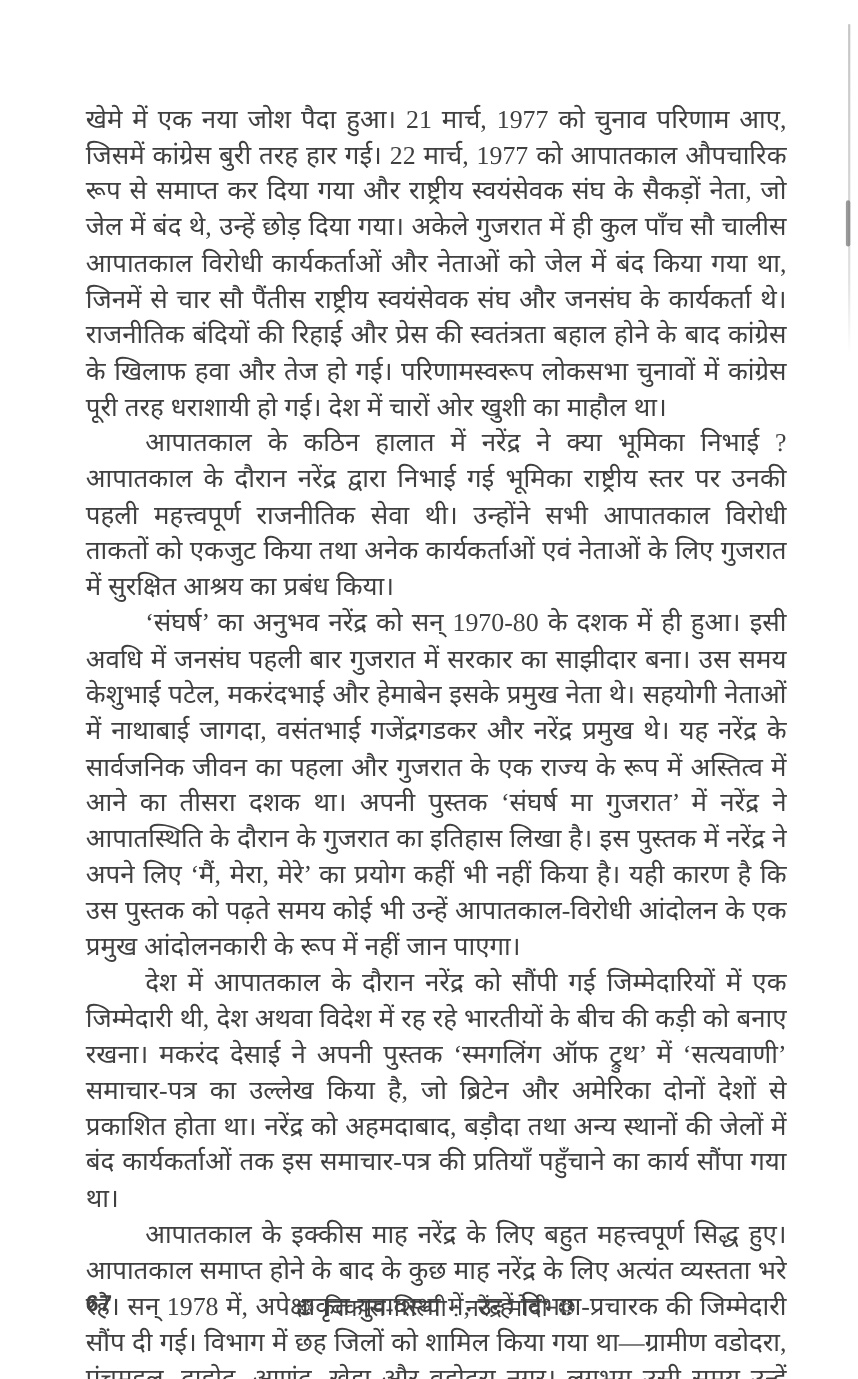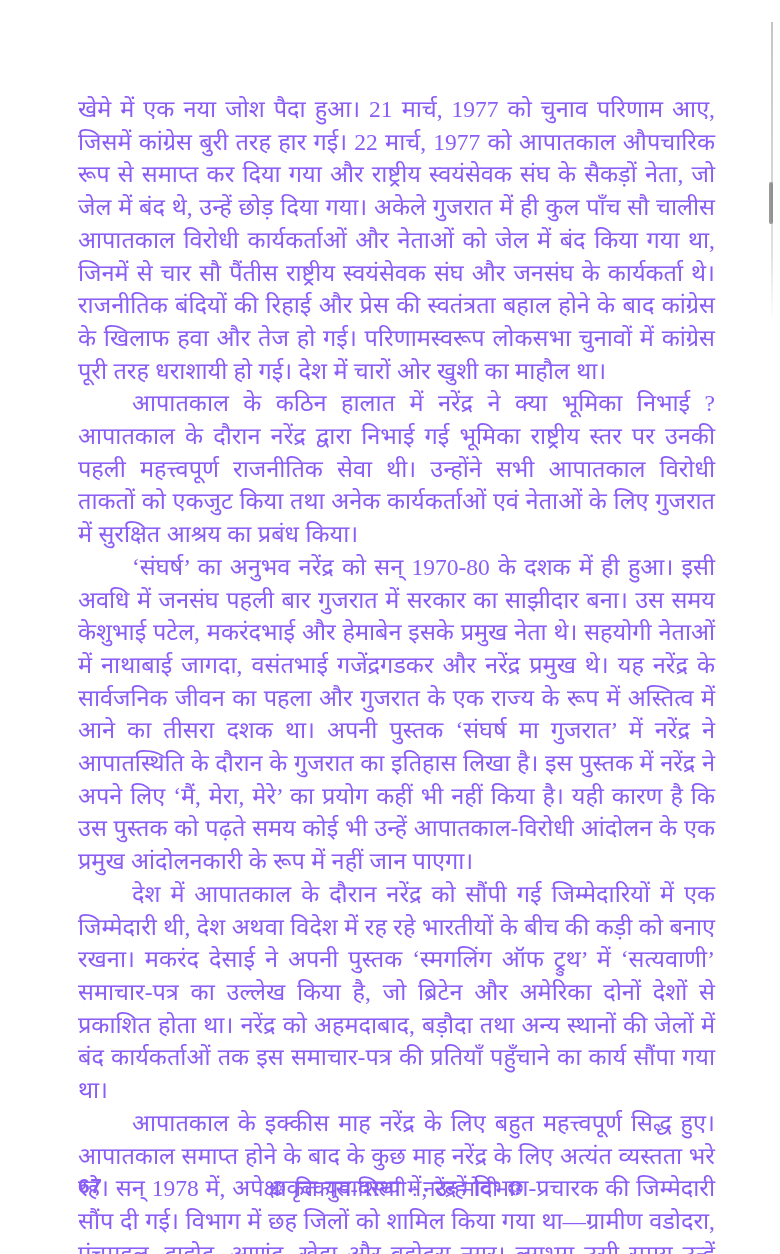--- a/index.html
+++ b/index.html
@@ -7,21 +7,21 @@
     padding: 0;
     background: #ffffff;
   }
   .page {
     position: relative;
     width: 780px;
     height: 1254px;
     background: #ffffff;
     overflow: hidden;
     font-family: "Liberation Serif", "DejaVu Serif", serif;
-    color: #8b5cf6;
+    color: #404040;
   }
   
   .edge-artifact {
     position: absolute;
     top: 22px;
     right: 7px;
     width: 2px;
     height: 300px;
     background: linear-gradient(
       to bottom,

